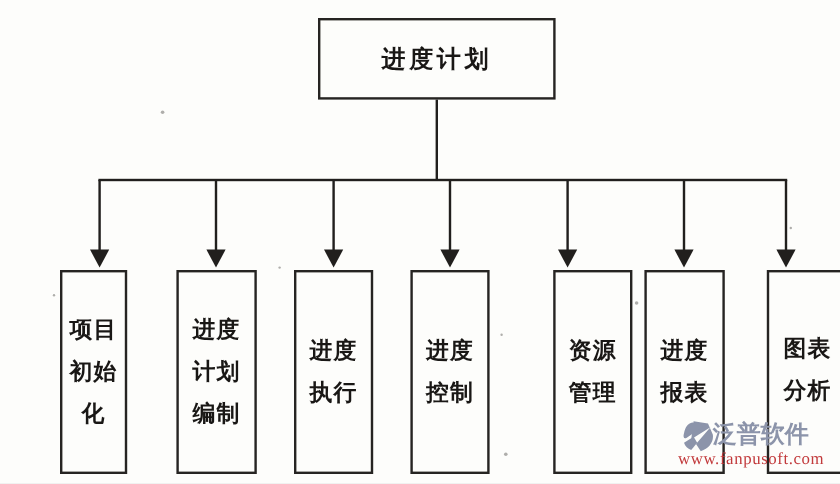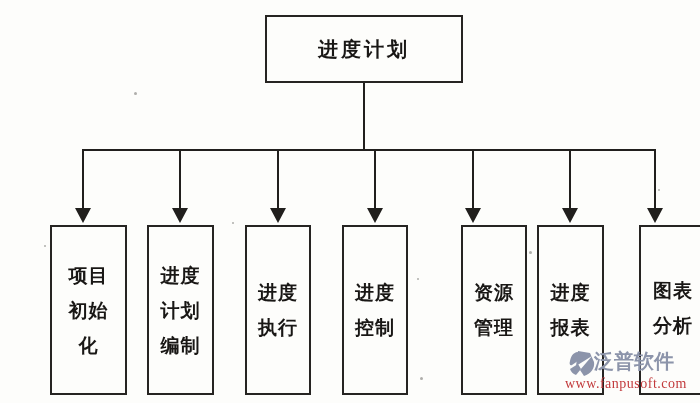--- a/index.html
+++ b/index.html
@@ -94,21 +94,21 @@
 
   <div class="cline" style="left:472px; top:150px; width:2px; height:59px;"></div>
   <div class="arrowhead" style="left:465px; top:208px;"></div>
 
   <div class="cline" style="left:569px; top:150px; width:2px; height:59px;"></div>
   <div class="arrowhead" style="left:562px; top:208px;"></div>
 
   <div class="cline" style="left:654px; top:150px; width:2px; height:59px;"></div>
   <div class="arrowhead" style="left:647px; top:208px;"></div>
 
-  <div class="node node-child" style="left:50px;  width:77px;">
+  <div class="node node-child" style="left:50px;  width:56px;">
     <span class="lbl">项目
 初始
 化</span>
   </div>
   <div class="node node-child" style="left:147px; width:67px;">
     <span class="lbl">进度
 计划
 编制</span>
   </div>
   <div class="node node-child" style="left:245px; width:66px;">

